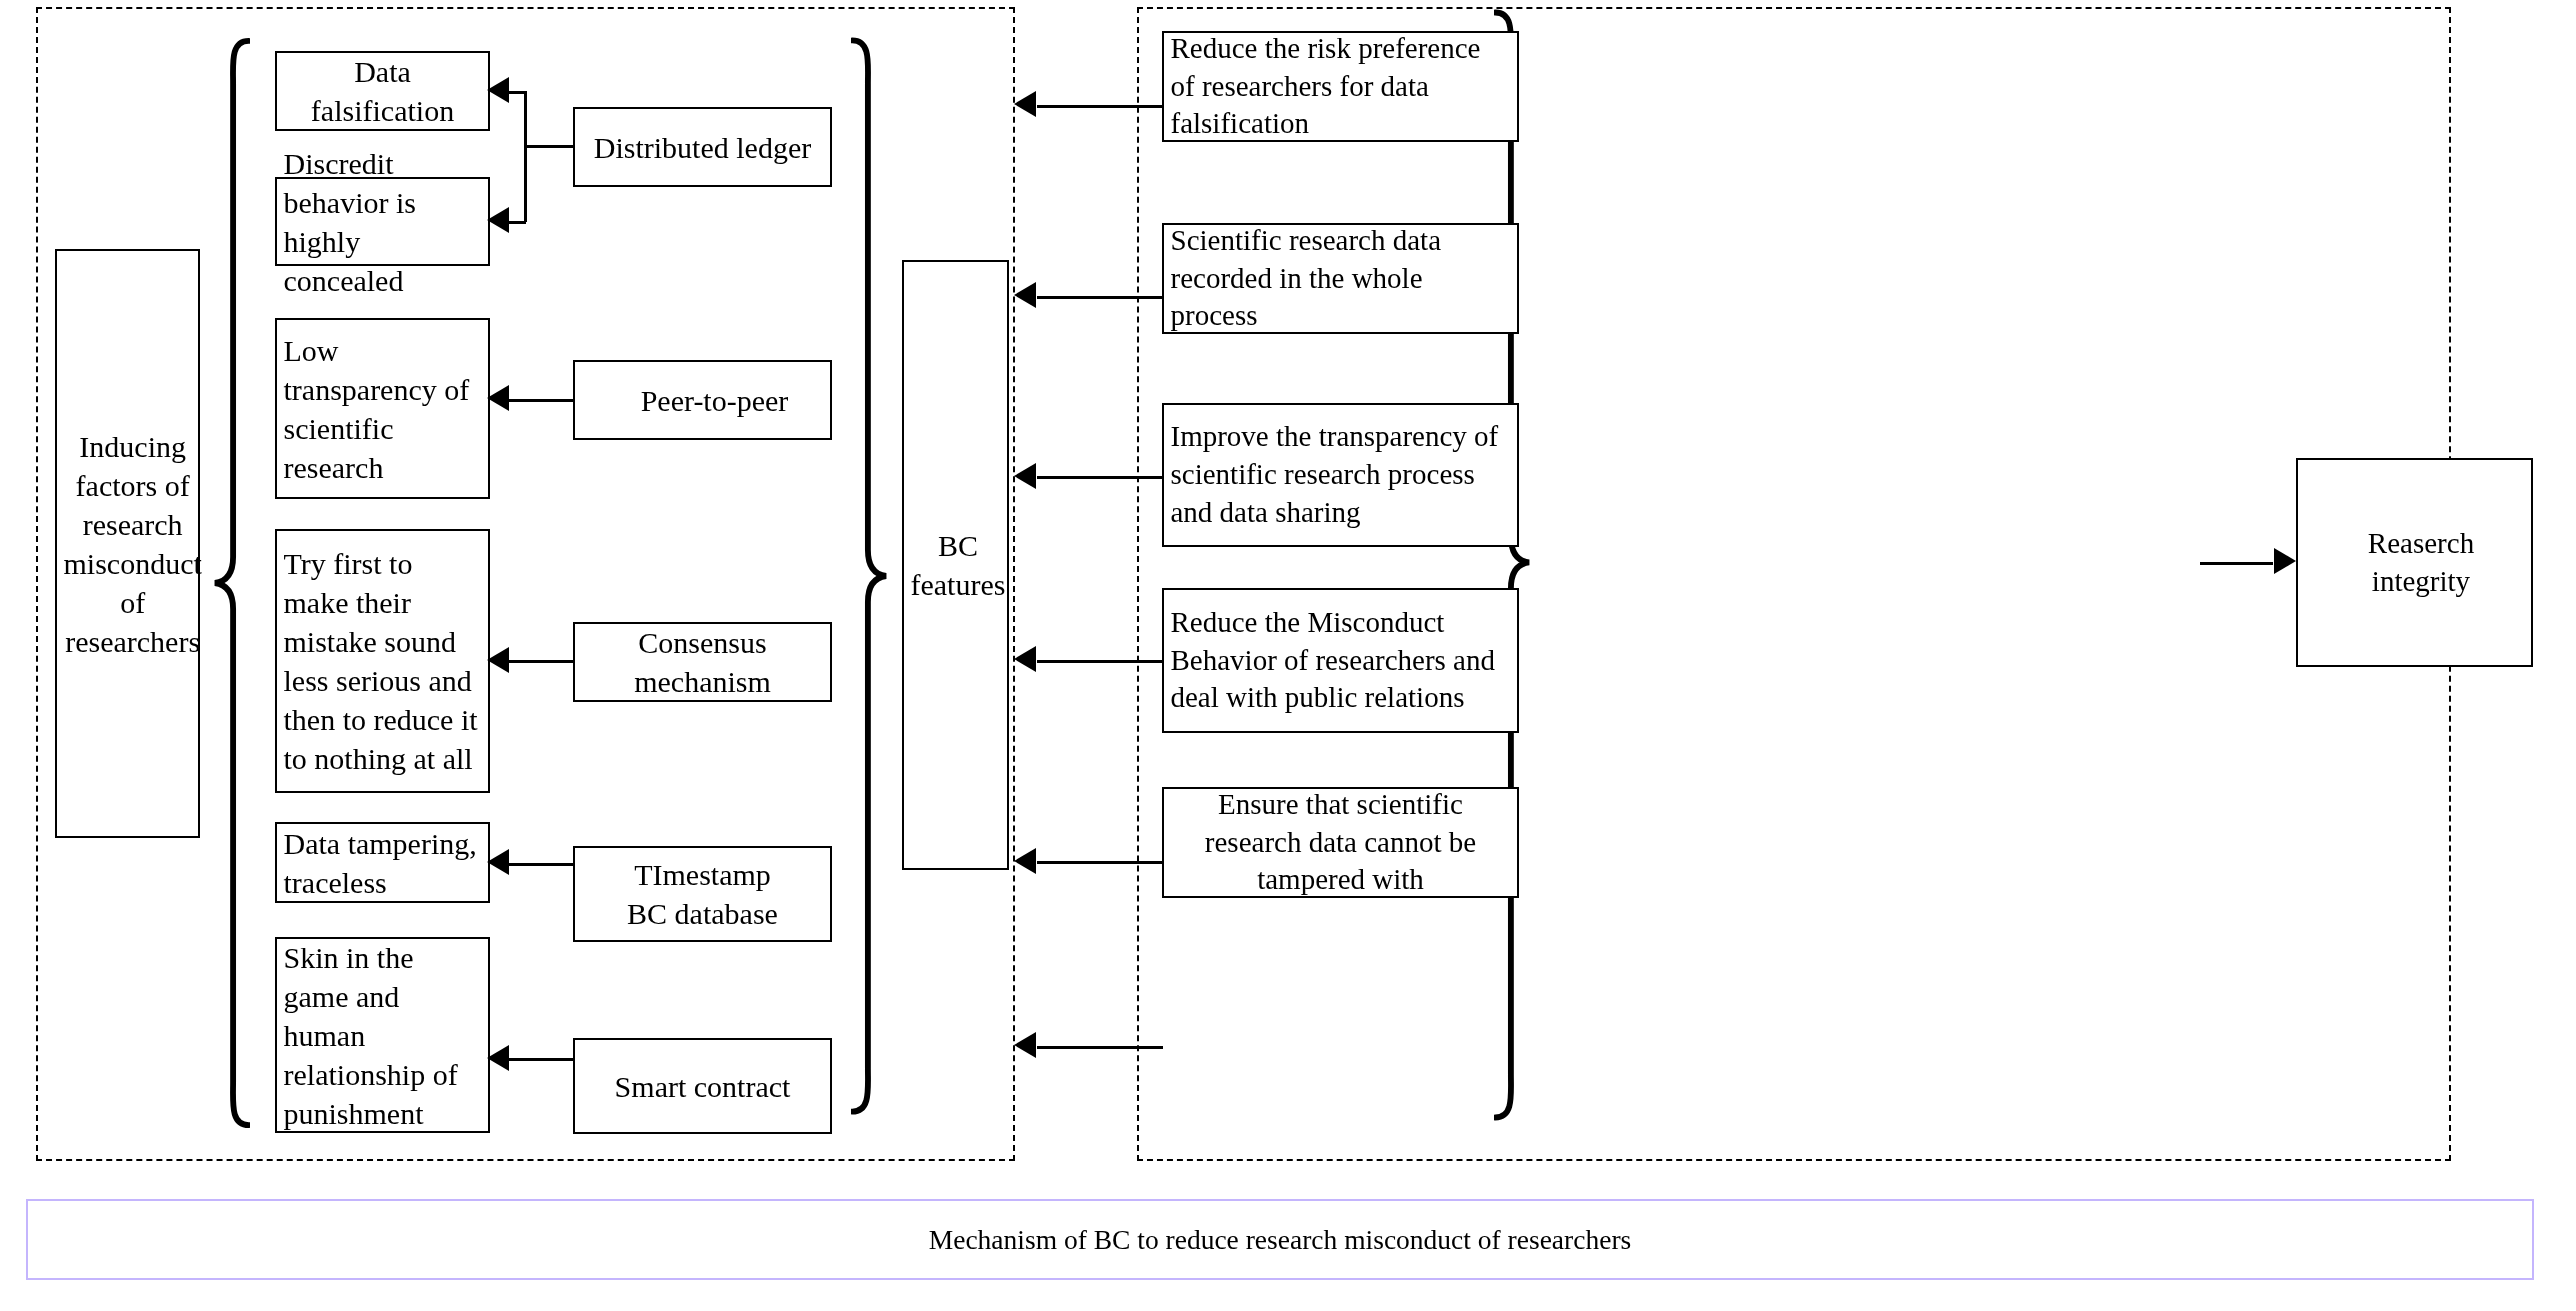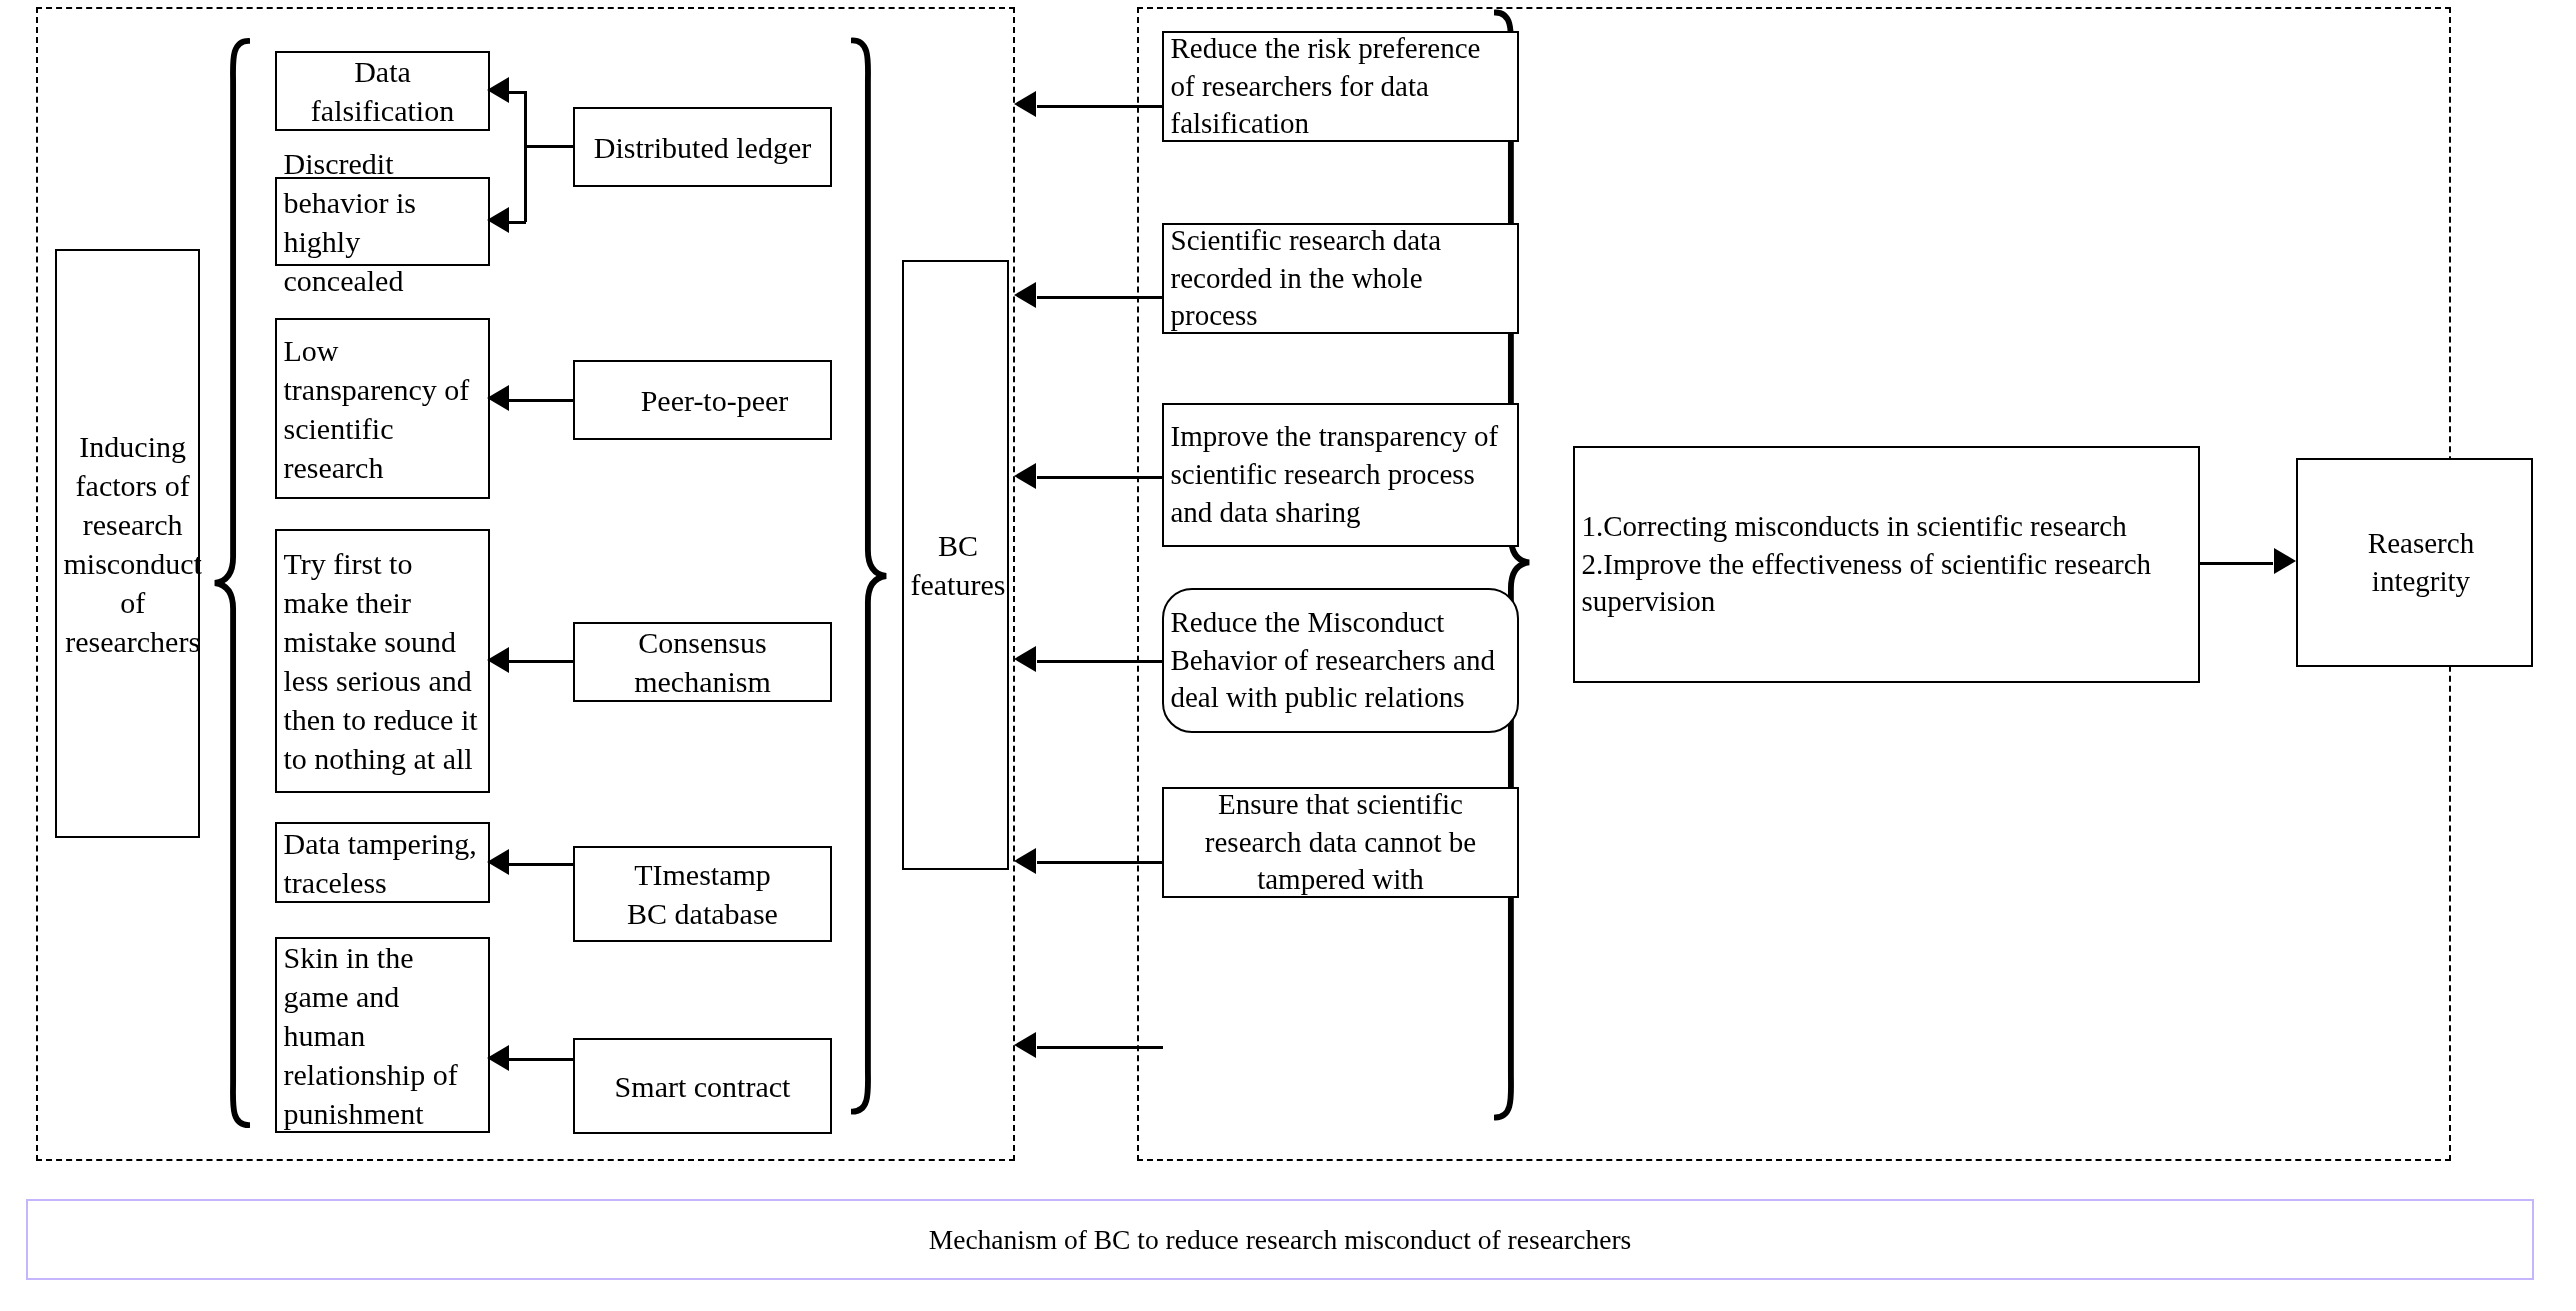--- a/index.html
+++ b/index.html
@@ -112,32 +112,29 @@
   </div>
 
   <div class="box lft" style="left:1162px;top:223px;width:357px;height:111px;font-size:29px;">
     <span class="txt">Scientific research data recorded in the whole process</span>
   </div>
 
   <div class="box lft" style="left:1162px;top:403px;width:357px;height:144px;font-size:29px;">
     <span class="txt">Improve the transparency of scientific research process and data sharing</span>
   </div>
 
-  <div class="box lft" style="left:1162px;top:588px;width:357px;height:145px;font-size:29px;border-radius:30px;">
+  <div class="box lft" style="left:1162px;top:588px;width:357px;height:145px;font-size:29px;">
     <span class="txt">Reduce the Misconduct Behavior of researchers and deal with public relations</span>
   </div>
 
   <div class="box ctr" style="left:1162px;top:787px;width:357px;height:111px;font-size:29px;">
     <span class="txt">Ensure that scientific research data cannot be tampered with</span>
   </div>
 
 
-  <div class="box lft" style="left:1573px;top:446px;width:627px;height:237px;font-size:29px;">
-    <span class="txt nl">1.Correcting misconducts in scientific research<br>2.Improve the effectiveness of scientific research supervision</span>
-  </div>
 
   <div class="box ctr" style="left:2296px;top:458px;width:237px;height:209px;font-size:29px;padding-left:13px;">
     <span class="txt">Reaserch integrity</span>
   </div>
 
   <div class="hline" style="left:524px;top:145px;width:51px;"></div>
   <div class="vline" style="left:524px;top:91px;height:131px;"></div>
   <div class="hline" style="left:508px;top:91px;width:18.3px;"></div>
   <div class="arrL" style="left:487px;top:77px;"></div>
   <div class="hline" style="left:508px;top:221px;width:18.3px;"></div>

